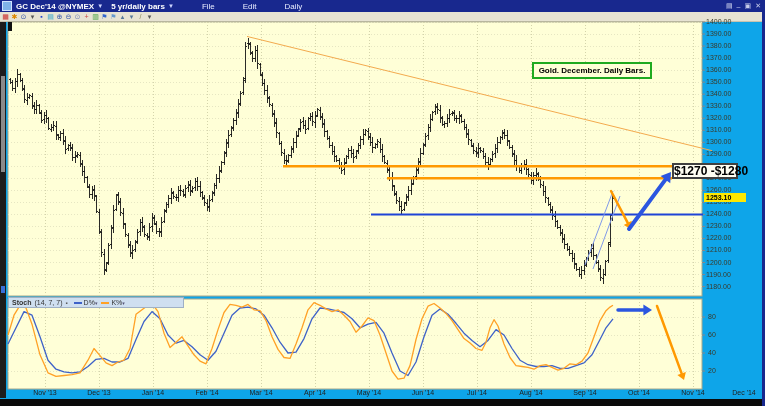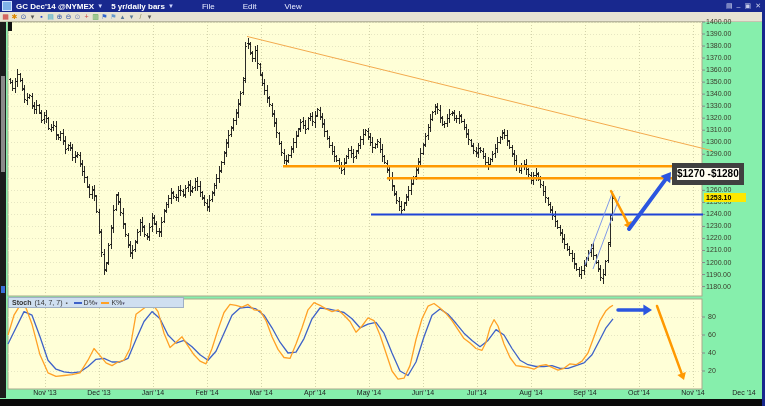--- a/index.html
+++ b/index.html
@@ -1,16 +1,16 @@
 <!DOCTYPE html>
 <html><head>
 <meta charset="utf-8">
 <style>
   html,body{margin:0;padding:0;background:#000;}
-  #window{position:relative;width:765px;height:406px;background:#86efac;overflow:hidden;
+  #window{position:relative;width:765px;height:406px;background:#0ea5e9;overflow:hidden;
           font-family:"Liberation Sans",sans-serif;border-right:3px solid #18288e;box-sizing:border-box;}
   
   #titlebar{position:absolute;left:0;top:0;width:765px;height:12px;background:#18288e;color:#fff;
             display:flex;align-items:center;font-size:8px;font-weight:bold;white-space:nowrap;}
   #titlebar .appicon{width:8px;height:8px;background:#7fb2e8;border:1px solid #cfe2ff;margin:0 4px 0 2px;}
   #titlebar .t{margin-right:3px;}
   #titlebar .caret{font-size:6px;color:#cfd6ff;margin-right:8px;}
   #titlebar .menuitem{font-weight:normal;margin-right:8px;color:#e8ecff;margin-left:20px;}
   #titlebar .spacer{flex:1;}
   #titlebar .winctl{font-weight:normal;color:#c7cdea;font-size:7px;margin-right:4px;}
@@ -26,22 +26,22 @@
   #chart{position:absolute;left:0;top:0;width:765px;height:406px;}
   
   .pricelabel{position:absolute;font-size:7px;color:#3a3a2a;left:706px;width:52px;}
   .stochlabel{position:absolute;font-size:7px;color:#3a3a2a;left:708px;}
   .datelabel{position:absolute;font-size:7px;color:#222;top:389px;transform:translateX(-50%);white-space:nowrap;}
   #lastprice{position:absolute;left:704px;top:193px;width:40px;height:9px;background:#ffe800;
              color:#000;font-size:7px;font-weight:bold;line-height:9px;padding-left:2px;}
   
   #notebox{position:absolute;left:532px;top:62px;width:116px;height:13px;border:2px solid #1faa1f;
            background:#FFFFD7;color:#000;font-size:8px;line-height:13px;text-align:center;font-weight:bold;white-space:nowrap;}
-  #targetbox{position:absolute;left:672px;top:163px;width:62px;height:12px;border:5px solid #404040;
-             background:#fffef2;color:#000;font-size:10px;font-weight:bold;line-height:12px;text-align:left;white-space:nowrap;}
+  #targetbox{position:absolute;left:672px;top:163px;width:62px;height:12px;border:2px solid #404040;
+             background:#fffef2;color:#000;font-size:12px;font-weight:bold;line-height:12px;text-align:left;white-space:nowrap;}
   
   #stochstrip{position:absolute;left:8px;top:297px;width:176px;height:11px;background:#cfdff0;
               border:1px solid #9fb0c5;display:flex;align-items:center;font-size:7px;color:#333;box-sizing:border-box;}
   #stochstrip .nm{font-weight:bold;margin:0 3px;}
   #stochstrip .pr{margin-right:3px;}
   #stochstrip .xp{font-size:6px;margin-right:4px;color:#555;}
   #stochstrip .dash{display:inline-block;width:8px;height:2px;margin:0 2px;}
   #stochstrip .sc{font-size:5px;color:#557;margin-right:2px;}
   #bottomstrip{position:absolute;left:0;top:399px;width:765px;height:7px;background:#0a0a0a;}
   #cornerchip{position:absolute;left:8px;top:22px;width:4px;height:9px;background:#111;}
@@ -52,21 +52,21 @@
 <div id="window">
 
   <div id="titlebar">
     <span class="appicon"></span>
     <span class="t">GC Dec'14 @NYMEX</span>
     <span class="caret">▼</span>
     <span class="t">5 yr/daily bars</span>
     <span class="caret">▼</span>
     <span class="menuitem">File</span>
     <span class="menuitem">Edit</span>
-    <span class="menuitem">View</span>
+    <span class="menuitem">Daily</span>
     <span class="spacer"></span>
     <span class="winctl">▤</span>
     <span class="winctl">–</span>
     <span class="winctl">▣</span>
     <span class="winctl">✕</span>
   </div>
 
   <div id="toolbar">
       <span class="tbi" style="color: rgb(204, 51, 51);">▦</span>
       <span class="tbi" style="color: rgb(221, 136, 0);">✱</span>
@@ -250,20 +250,21 @@
       <div class="datelabel" style="left: 369px;">May '14</div>
       <div class="datelabel" style="left: 423px;">Jun '14</div>
       <div class="datelabel" style="left: 477px;">Jul '14</div>
       <div class="datelabel" style="left: 531px;">Aug '14</div>
       <div class="datelabel" style="left: 585px;">Sep '14</div>
       <div class="datelabel" style="left: 639px;">Oct '14</div>
       <div class="datelabel" style="left: 693px;">Nov '14</div>
       <div class="datelabel" style="left: 744px;">Dec '14</div>
     </div>
 
+  <div id="notebox">Gold. December. Daily Bars.</div>
   <div id="targetbox">$1270 -$1280</div>
 
   <div id="stochstrip">
     <span class="nm">Stoch</span>
     <span class="pr">(14, 7, 7)</span>
     <span class="xp">▪</span>
     <span class="dash" id="dash-d" style="background: rgb(62, 98, 200);"></span>
     <span>D%</span>
     <span class="sc">▾</span>
     <span class="dash" id="dash-k" style="background: rgb(255, 161, 38);"></span>

